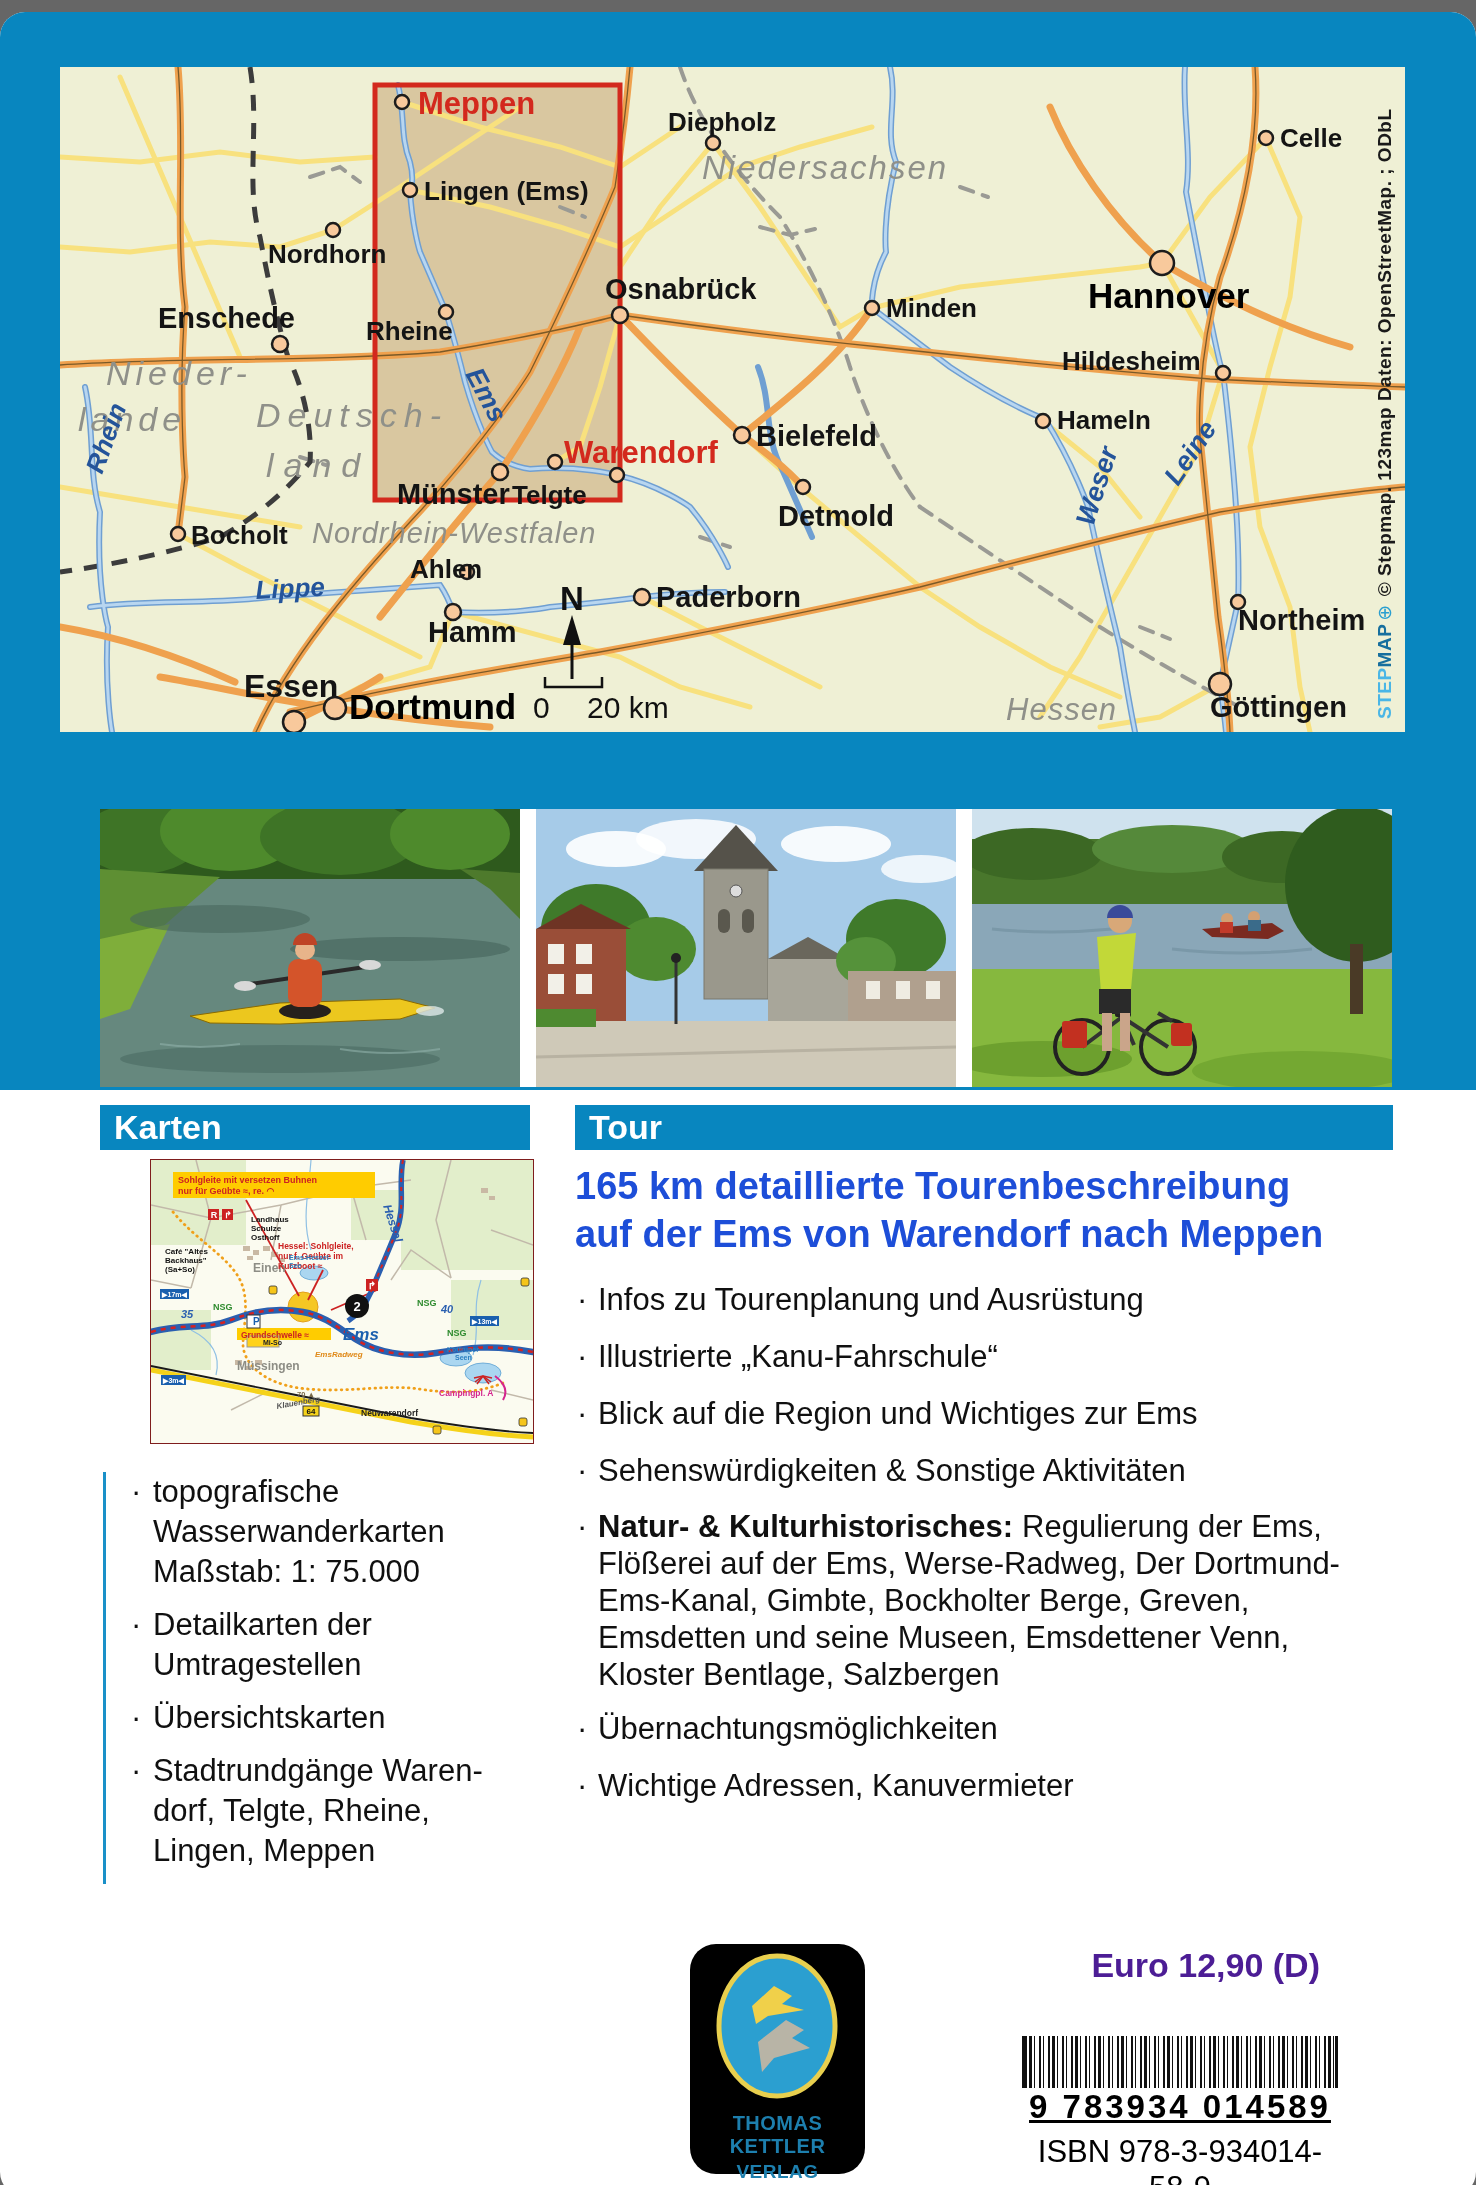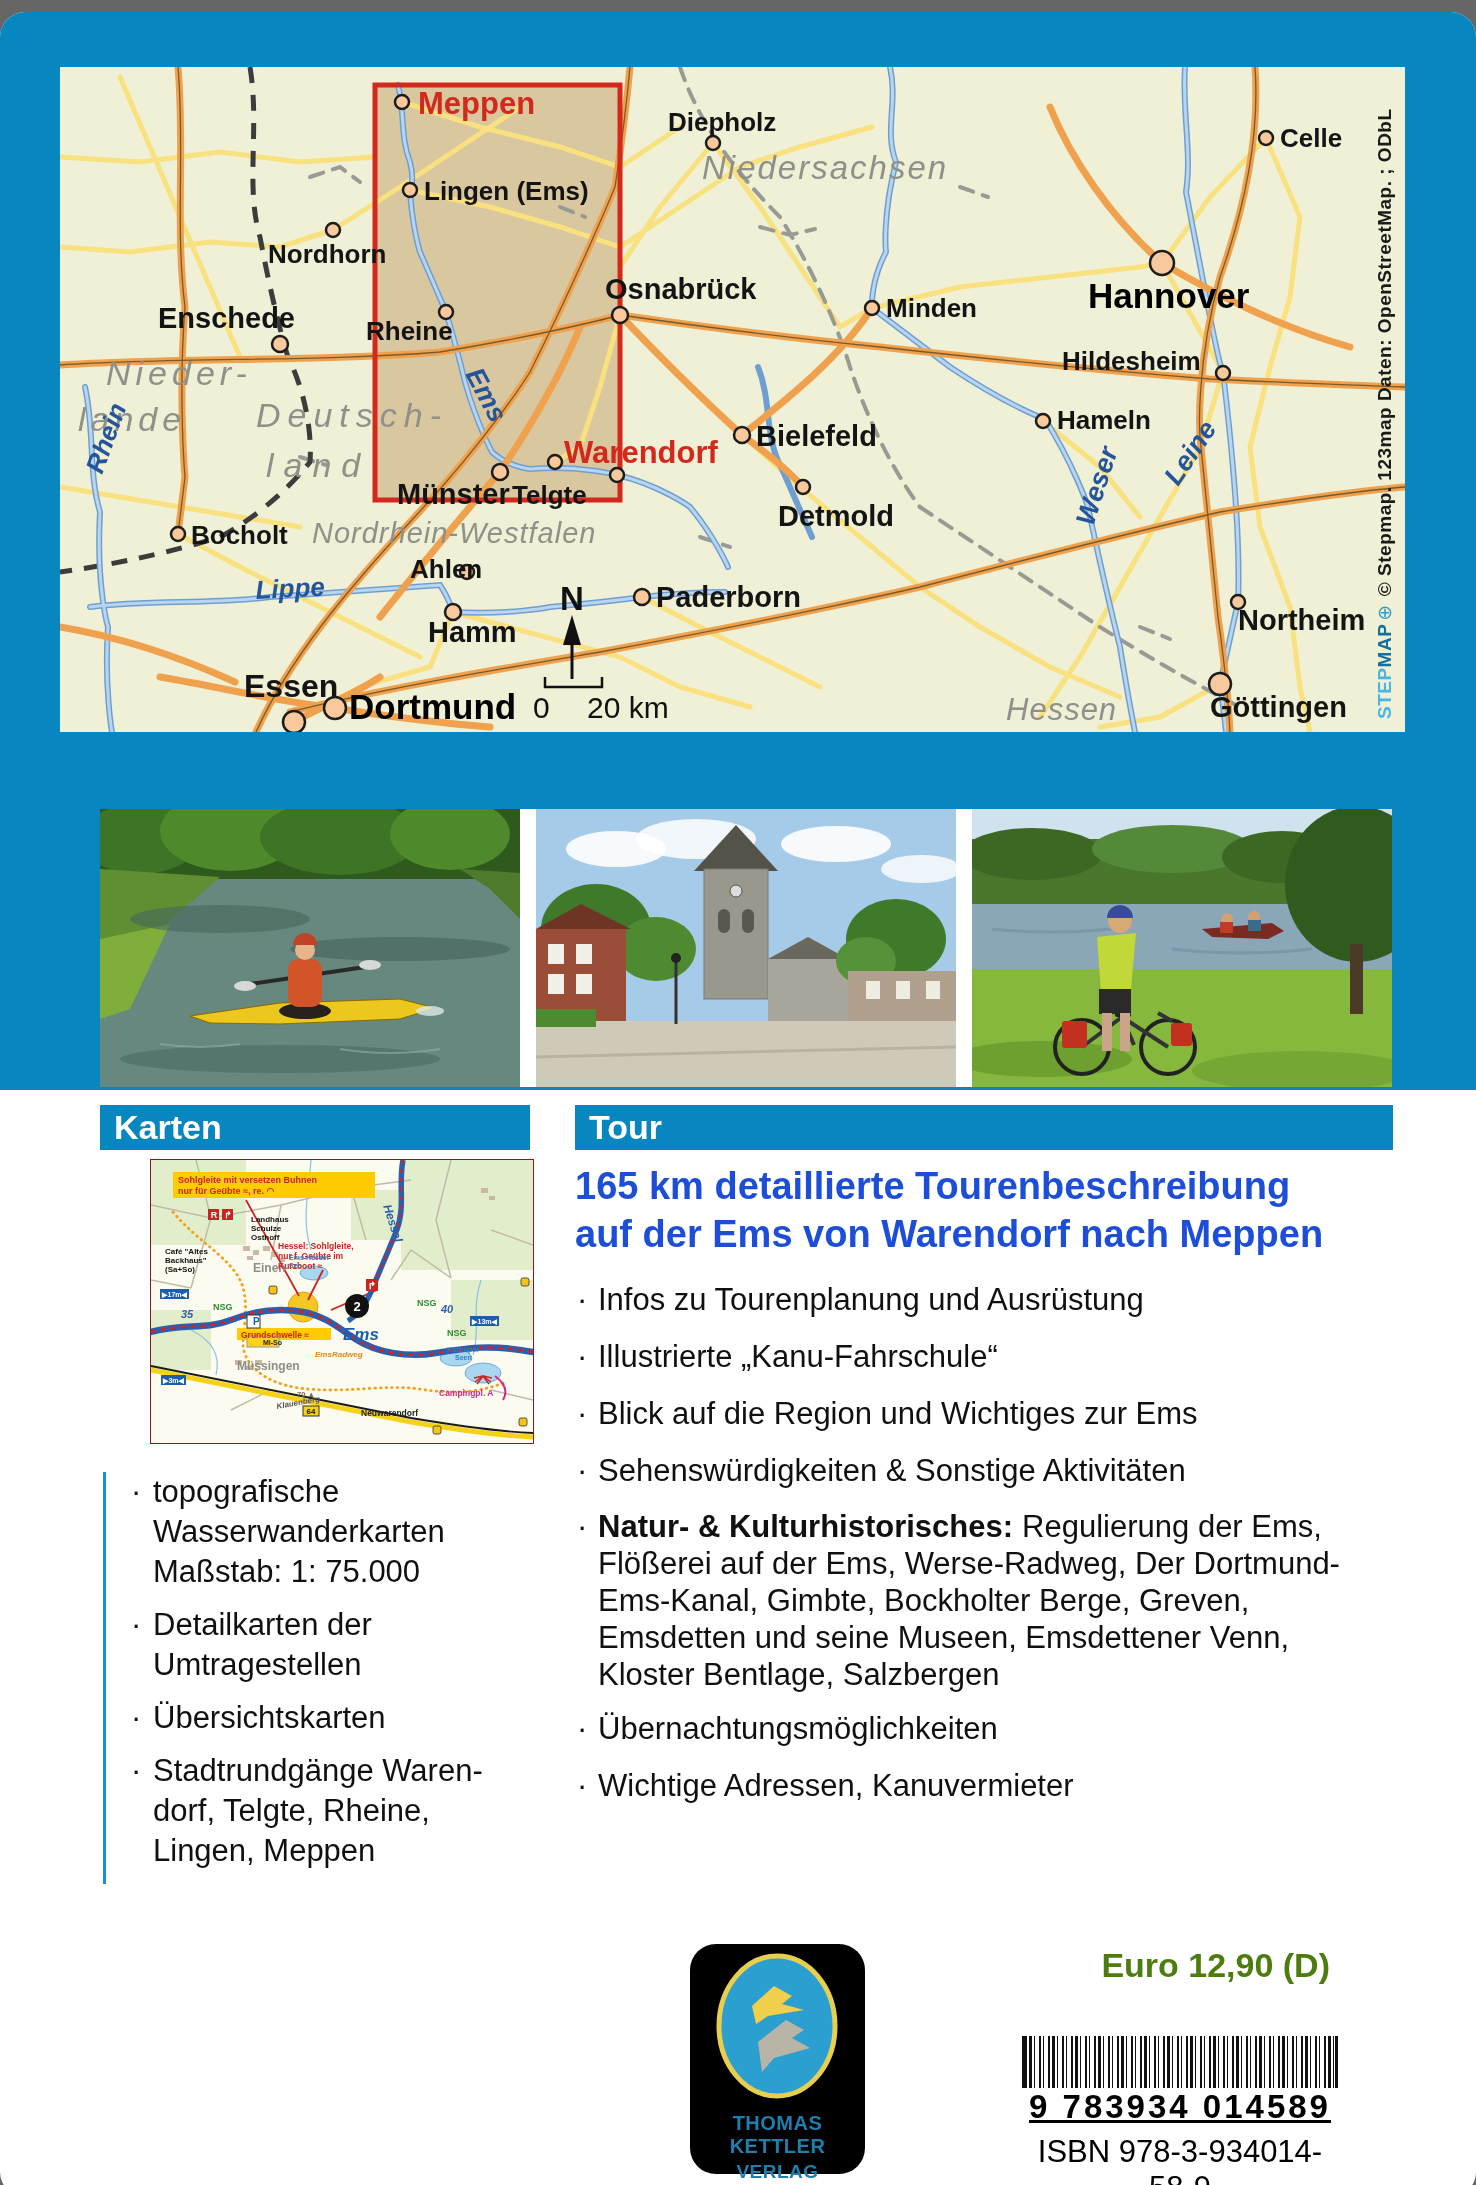--- a/index.html
+++ b/index.html
@@ -29,21 +29,21 @@
   .karten-list{position:absolute;left:103px;top:1460px;width:430px;border-left:3px solid #1a90c8;padding-left:23px;box-sizing:border-box;}
   .k-item{position:relative;padding-left:24px;font-size:31px;line-height:40px;margin-bottom:13px;color:#101010;white-space:pre-line;}
   .tour-col{position:absolute;left:575px;top:1150px;width:818px;}
   .tour-h{color:#1d4ed8;font-weight:700;font-size:38px;line-height:48px;}
   .t-list{margin-top:22px;}
   .t-item{position:relative;padding-left:23px;font-size:31px;line-height:39px;margin-bottom:18px;color:#101010;}
   .t-item.dense{line-height:37px;margin-bottom:16px;}
   .bdot{position:absolute;left:2px;top:0;}
   .blead{font-weight:700;margin-right:9px;}
   .blead:empty{margin-right:0;}
-  .price-block{position:absolute;right:146px;top:1934px;width:420px;text-align:right;color:#4d7c0f;}
+  .price-block{position:absolute;right:156px;top:1934px;width:420px;text-align:right;color:#4c1d95;}
   .price{font-size:34px;font-weight:700;}
   .edition{font-size:30px;margin-top:9px;}
   .barcode{position:absolute;right:138px;top:2024px;width:316px;}
   .bars{height:64px;background:repeating-linear-gradient(90deg,#111 0 2px,#fff 2px 4px,#111 4px 7px,#fff 7px 9px,#111 9px 10px,#fff 10px 14px,#111 14px 16px,#fff 16px 18px,#111 18px 19px,#fff 19px 23px);border-left:3px solid #111;border-right:3px solid #111;}
   .bnum{font-size:33px;font-weight:700;letter-spacing:3px;text-align:center;background:#fff;margin-top:-12px;padding:0 4px;text-decoration:underline;}
   .isbn{font-size:31px;text-align:center;margin-top:8px;}
   .logo-box{position:absolute;left:690px;top:1932px;width:175px;height:230px;border-radius:26px;background:#000000;text-align:center;}
   .pub1{color:#1d7fae;font-weight:700;font-size:20px;letter-spacing:.5px;margin-top:8px;}
   .pub2{color:#1d7fae;font-weight:700;font-size:19px;letter-spacing:.5px;margin-top:3px;}
 </style>

